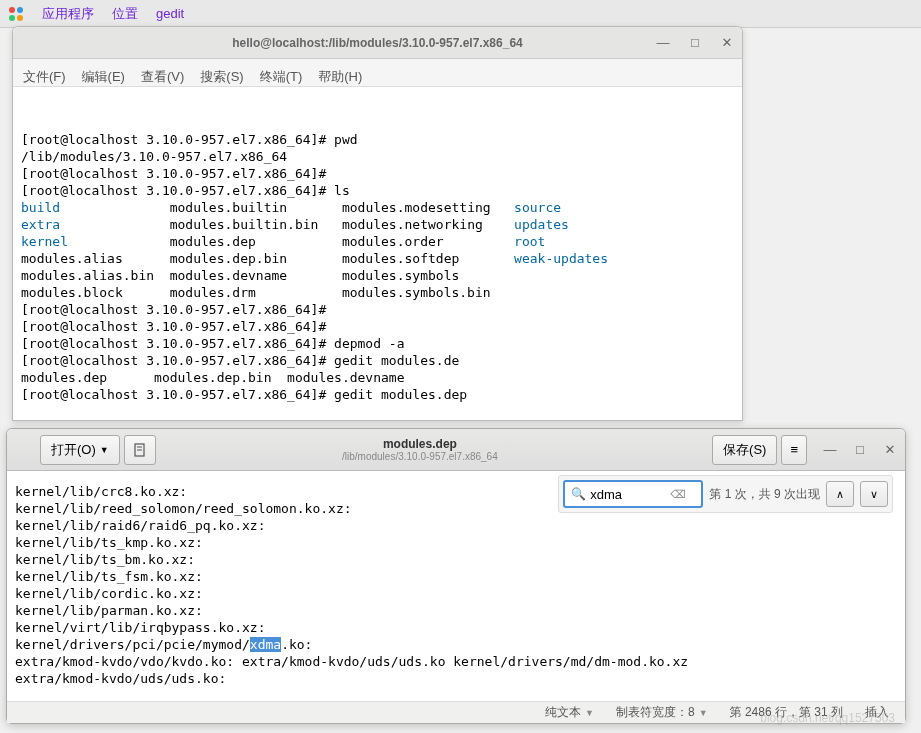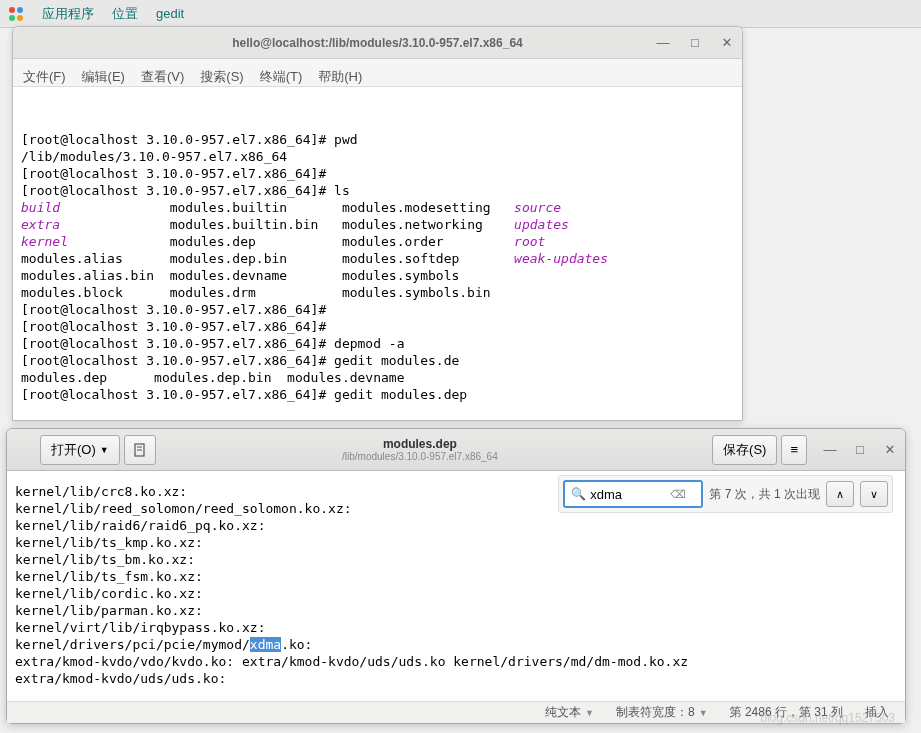--- a/index.html
+++ b/index.html
@@ -21,21 +21,21 @@
       align-items: center;
       padding: 0 8px;
       gap: 18px;
       font-size: 13px;
     }
     .top-menubar .app-icon {
       width: 16px;
       height: 16px;
     }
     .top-menubar .menu-item {
-      color: #0f766e;
+      color: #6d28d9;
       cursor: pointer;
     }
     
     
     .terminal-window {
       position: absolute;
       top: 26px;
       left: 12px;
       width: 731px;
       height: 395px;
@@ -93,21 +93,21 @@
       height: calc(100% - 60px);
       background: #fff;
       padding: 10px 8px;
       font-family: "DejaVu Sans Mono", monospace;
       font-size: 13px;
       line-height: 17px;
       color: #000;
       overflow: hidden;
       white-space: pre;
     }
-    .cyan { color: #a21caf; font-style: italic; }
+    .cyan { color: #0369a1; }
     
     
     .gedit-window {
       position: absolute;
       top: 428px;
       left: 6px;
       width: 900px;
       height: 296px;
       background: #fff;
       border: 1px solid #aaa;
@@ -367,21 +367,21 @@
 extra/kmod-kvdo/vdo/kvdo.ko: extra/kmod-kvdo/uds/uds.ko kernel/drivers/md/dm-mod.ko.xz
 extra/kmod-kvdo/uds/uds.ko:
 </div>
 
     <div class="search-bar">
       <div class="search-input-wrapper">
         <span class="search-icon">🔍</span>
         <input class="search-input" value="xdma" style="">
         <span class="clear-btn">⌫</span>
       </div>
-      <span class="search-status">第 7 次，共 1 次出现</span>
+      <span class="search-status">第 1 次，共 9 次出现</span>
       <div class="nav-btn">
         <span>∧</span>
       </div>
       <div class="nav-btn">
         <span>∨</span>
       </div>
     </div>
   </div>
 
   <div class="gedit-statusbar">

